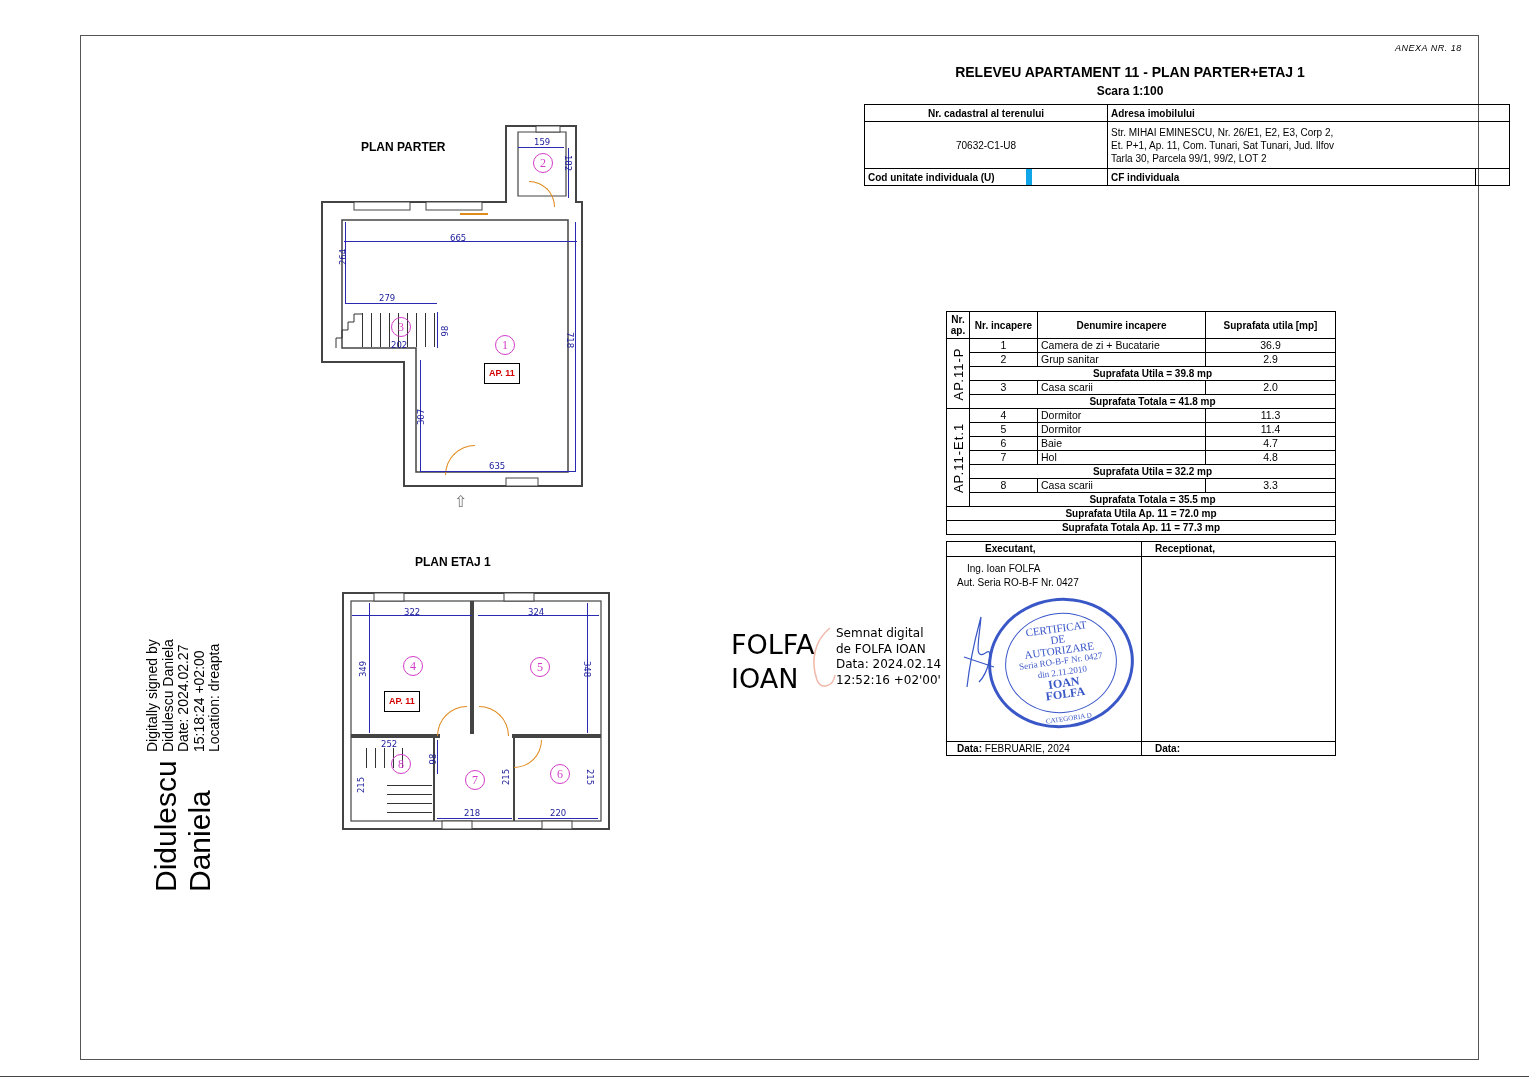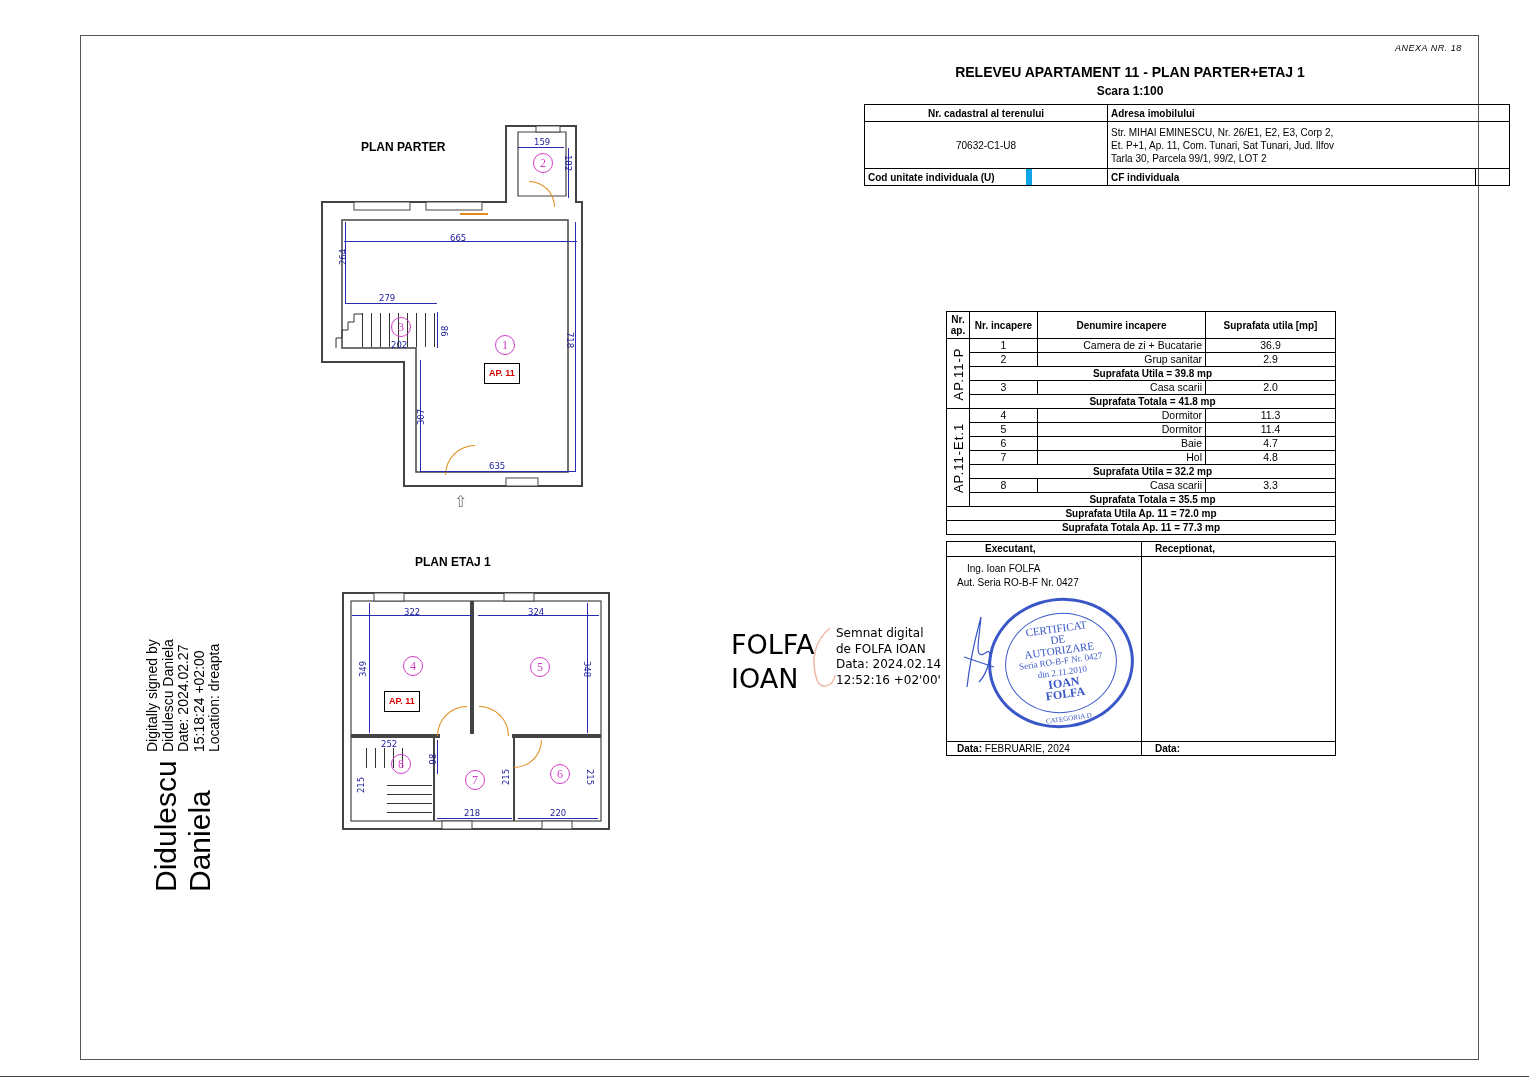--- a/index.html
+++ b/index.html
@@ -8,21 +8,21 @@
   .bottomline{position:absolute;left:0;top:1076px;width:1529px;height:1px;background:#444;}
   .anexa{position:absolute;left:1395px;top:43px;font-size:9px;font-style:italic;letter-spacing:.5px;}
   .title{position:absolute;left:880px;top:64px;width:500px;text-align:center;font-weight:bold;font-size:14px;}
   .scale{position:absolute;left:880px;top:84px;width:500px;text-align:center;font-weight:bold;font-size:12px;}
   table{border-collapse:collapse;}
   .cad{position:absolute;left:864px;top:104px;width:646px;font-size:10px;}
   .cad td{border:1px solid #000;padding:1px 3px;height:14px;vertical-align:middle;}
   .cad .b{font-weight:bold;}
   .cad .c{text-align:center;}
   .rooms{position:absolute;left:946px;top:311px;width:390px;font-size:10.5px;}
-  .rooms td{border:1px solid #000;padding:0 3px;height:13px;line-height:13px;text-align:right;}
+  .rooms td{border:1px solid #000;padding:0 3px;height:13px;line-height:13px;}
   .rooms .h{font-weight:bold;text-align:center;font-size:10px;line-height:11px;padding:1px;}
   .rooms .sum{font-weight:bold;text-align:center;font-size:10px;}
   .rooms .c{text-align:center;}
   .rooms .vert{width:20px;padding:0;position:relative;}
   .vtext{position:absolute;left:50%;top:50%;transform:translate(-50%,-50%) rotate(-90deg);white-space:nowrap;font-size:13px;letter-spacing:1px;}
   .sign{position:absolute;left:946px;top:541px;width:390px;height:215px;border:1px solid #000;box-sizing:border-box;font-size:10px;}
   .plan-title{position:absolute;font-weight:bold;font-size:12px;}
   .dim{position:absolute;font-size:8.5px;color:#1a1a9a;font-family:"DejaVu Sans",sans-serif;}
   .dline{position:absolute;background:#2a2ab0;}
   .num{position:absolute;width:18px;height:18px;border:1px solid #d23cc8;border-radius:50%;color:#d23cc8;font-size:12px;text-align:center;line-height:18px;font-family:"Liberation Serif",serif;}

